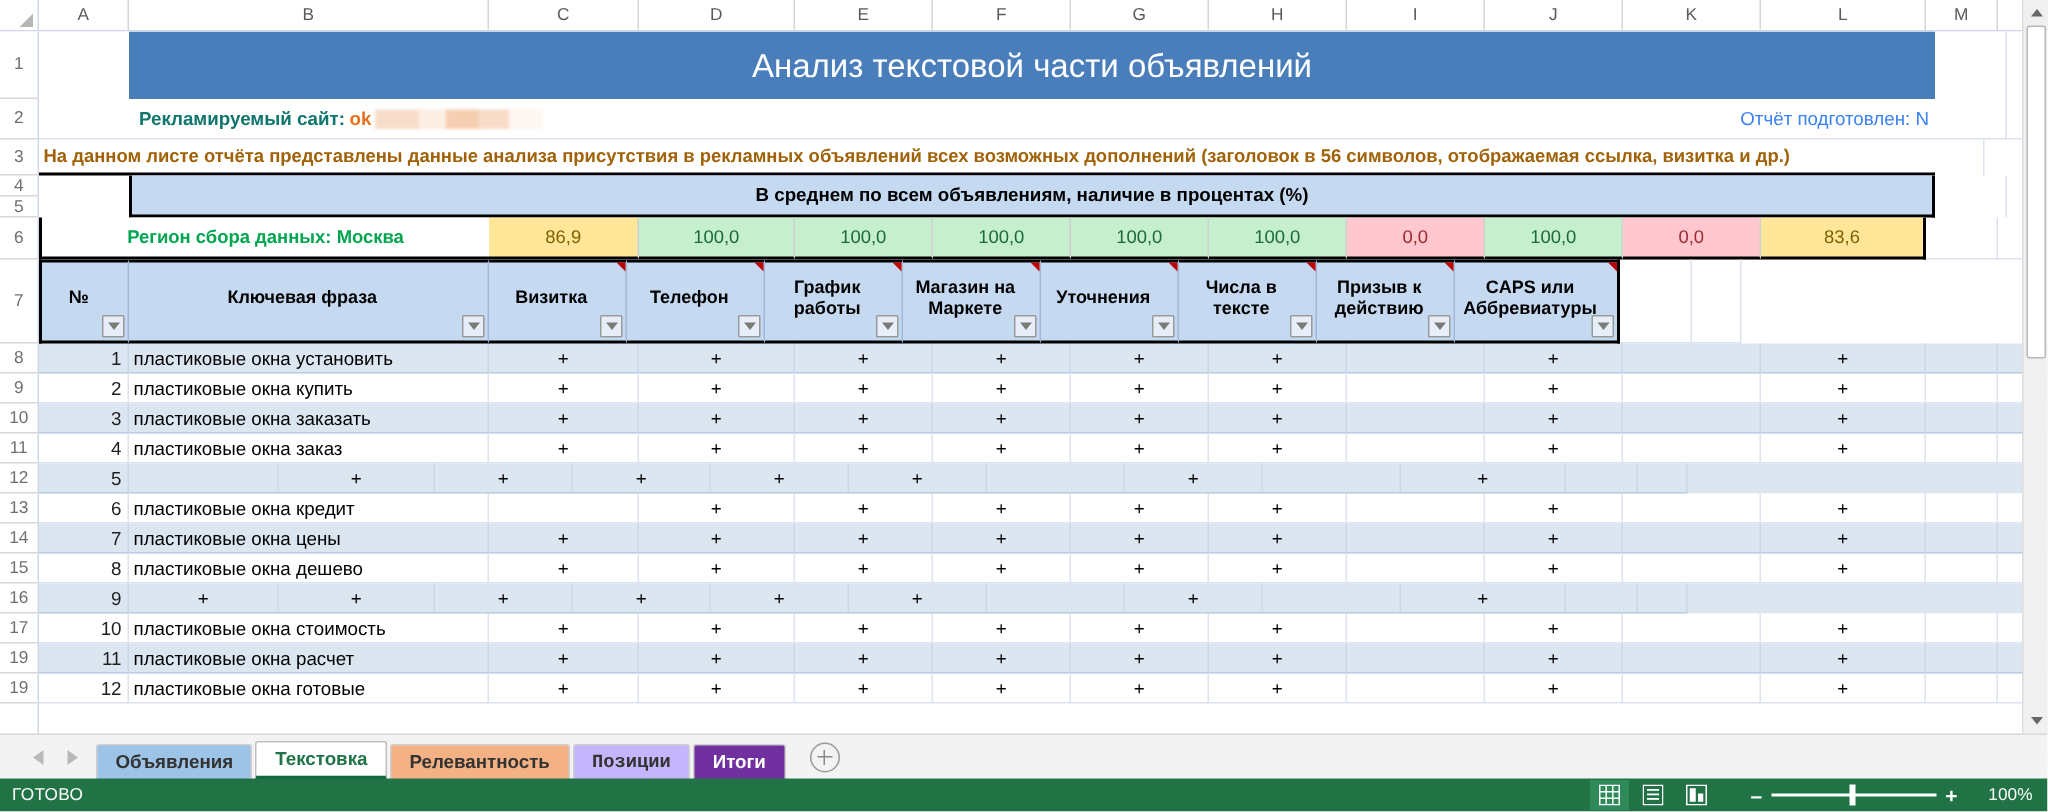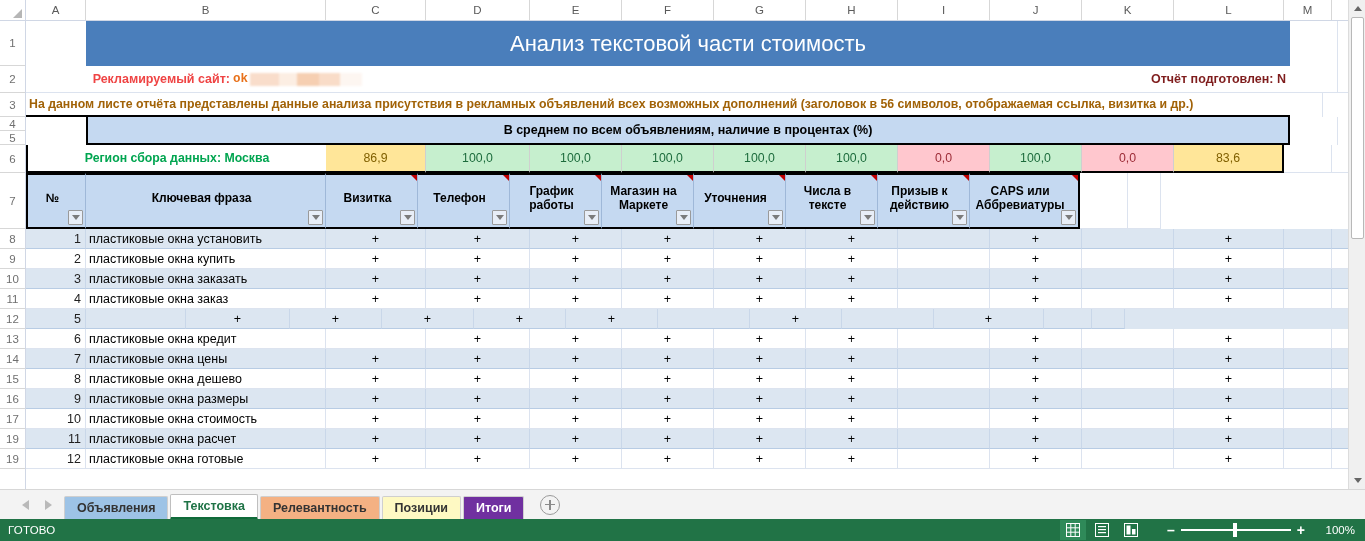--- a/index.html
+++ b/index.html
@@ -79,34 +79,34 @@
   .r1 { height: 45px; }
   .title-banner {
     background: #4a7ebb; color: #ffffff;
     font-size: 22px; font-weight: normal;
     display: flex; align-items: center; justify-content: center;
     height: 100%;
   }
   
   .r2 { height: 27px; }
   .site-label {
-    color: #ef4444; font-weight: bold; font-size: 12.5px;
+    color: #0f766e; font-weight: bold; font-size: 12.5px;
     justify-content: flex-end; padding-right: 2px;
   }
   .site-value {
     color: #e8711a; font-weight: bold; font-size: 12.5px;
     padding-left: 1px; align-items: center;
   }
   .redact {
     display: inline-block; height: 13px; width: 112px; margin-left: 2px;
     background: linear-gradient(90deg,#f9ddcb 0 26%,#fceee3 26% 42%,#f6cfb2 42% 62%,#f9dcc8 62% 80%,#fdf6f1 80% 100%);
     filter: blur(1px);
   }
   .report-ready {
-    color: #7f1d1d; font-weight: bold; font-size: 12.5px;
+    color: #3b82f6; font-weight: normal; font-size: 12.5px;
     justify-content: flex-end; padding-right: 4px;
   }
   
   .r3 { height: 24px; }
   .desc-text {
     color: #a16207; font-weight: bold; font-size: 12.3px;
     padding-left: 3px; border-bottom: 2px solid #000;
   }
   
   .r45 { height: 28px; }
@@ -305,29 +305,29 @@
       <div class="rowhdr" style="height: 20px;">16</div>
       <div class="rowhdr" style="height: 20px;">17</div>
       <div class="rowhdr" style="height: 20px;">19</div>
       <div class="rowhdr" style="height: 20px;">19</div>
     </div>
 
   <div class="grid">
 
     <div class="gridrow r1">
       <div class="cell wA" style="border-right:none;border-bottom:none;"></div>
-      <div class="title-banner" style="flex:0 0 1204px;width:1204px;">Анализ текстовой части стоимость</div>
+      <div class="title-banner" style="flex:0 0 1204px;width:1204px;">Анализ текстовой части объявлений</div>
       <div class="cell wM" style="border-bottom:none;"></div>
       <div class="cell wN" style="border-bottom:none;"></div>
     </div>
 
     <div class="gridrow r2">
       <div class="cell wA" style="border-right:none;"></div>
       <div class="cell site-label" style="flex:0 0 146px;width:146px;border-right:none;">Рекламируемый сайт:</div>
-      <div class="cell site-value" style="flex:0 0 190px;width:190px;border-right:none;font-family:Liberation Mono, monospace;">
+      <div class="cell site-value" style="flex:0 0 190px;width:190px;border-right:none;">
         <span>ok</span>
         <span class="redact"></span>
       </div>
       <div class="cell" style="flex:0 0 560px;width:560px;border-right:none;"></div>
       <div class="cell report-ready" style="flex:0 0 308px;width:308px;border-right:none;">Отчёт подготовлен: N</div>
       <div class="cell wM"></div>
       <div class="cell wN"></div>
     </div>
 
     <div class="gridrow r3">
@@ -538,21 +538,20 @@
           <div class="cell plus-cell" style="flex: 0 0 92px; width: 92px;">+</div>
           <div class="cell plus-cell" style="flex: 0 0 92px; width: 92px;"></div>
           <div class="cell plus-cell" style="flex: 0 0 92px; width: 92px;">+</div>
           <div class="cell plus-cell" style="flex: 0 0 92px; width: 92px;"></div>
           <div class="cell plus-cell" style="flex: 0 0 110px; width: 110px;">+</div>
           <div class="cell wM"></div>
           <div class="cell wN"></div>
         </div>
         <div class="gridrow rdata dr-odd">
           <div class="cell num-cell wA">9</div>
-          <div class="cell kw-cell wB">пластиковые окна размеры</div>
           <div class="cell plus-cell" style="flex: 0 0 100px; width: 100px;">+</div>
           <div class="cell plus-cell" style="flex: 0 0 104px; width: 104px;">+</div>
           <div class="cell plus-cell" style="flex: 0 0 92px; width: 92px;">+</div>
           <div class="cell plus-cell" style="flex: 0 0 92px; width: 92px;">+</div>
           <div class="cell plus-cell" style="flex: 0 0 92px; width: 92px;">+</div>
           <div class="cell plus-cell" style="flex: 0 0 92px; width: 92px;">+</div>
           <div class="cell plus-cell" style="flex: 0 0 92px; width: 92px;"></div>
           <div class="cell plus-cell" style="flex: 0 0 92px; width: 92px;">+</div>
           <div class="cell plus-cell" style="flex: 0 0 92px; width: 92px;"></div>
           <div class="cell plus-cell" style="flex: 0 0 110px; width: 110px;">+</div>
@@ -638,21 +637,21 @@
     <div id="sheettabs" style="display:flex;align-items:flex-end;height:30px;">
         <div class="sheet-tab" style="background: rgb(157, 195, 230);">
           <span>Объявления</span>
         </div>
         <div class="sheet-tab active">
           <span>Текстовка</span>
         </div>
         <div class="sheet-tab" style="background: rgb(244, 177, 131);">
           <span>Релевантность</span>
         </div>
-        <div class="sheet-tab" style="background: #fef9c3;">
+        <div class="sheet-tab" style="background: #c4b5fd; font-family: Liberation Mono, monospace;">
           <span>Позиции</span>
         </div>
         <div class="sheet-tab" style="background: rgb(112, 48, 160); color: rgb(255, 255, 255);">
           <span>Итоги</span>
         </div>
       </div>
     <div class="addsheet"></div>
   </div>
 
   <div class="statusbar">

